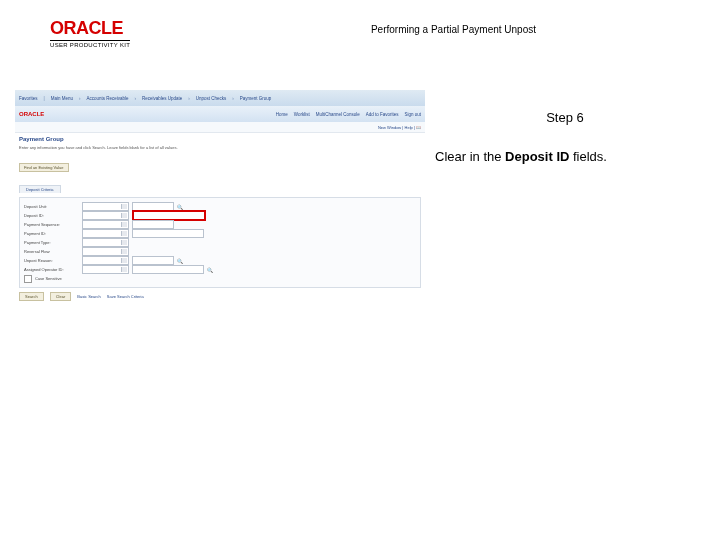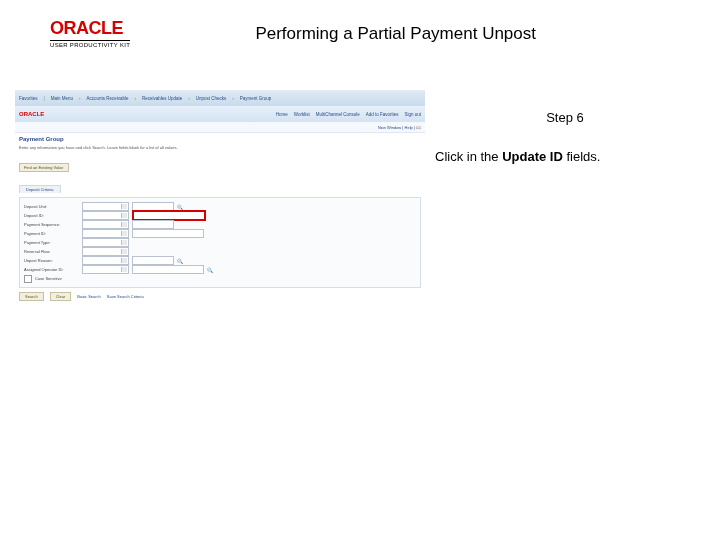--- a/index.html
+++ b/index.html
@@ -2,21 +2,21 @@
 <html><head>
 <meta charset="utf-8">
 <style>
   html,body{margin:0;padding:0;width:720px;height:540px;background:#fff;font-family:Arial,Helvetica,sans-serif;color:#000;}
   .page{position:relative;width:596px;height:540px;}
   
   .brand{position:absolute;left:50px;top:18px;}
   .brand .oracle{color:#d50000;font-weight:bold;font-size:18px;letter-spacing:-0.5px;}
   .brand .kit{font-size:6px;letter-spacing:0.3px;color:#000;margin-top:1px;border-top:1px solid #000;padding-top:1px;}
   
-  .title{position:absolute;right:60px;top:24px;font-size:17px;}
+  .title{position:absolute;right:60px;top:24px;font-size:10px;}
   
   .shot{position:absolute;left:15px;top:90px;width:410px;height:200px;background:#fff;border:0;}
   .instr{position:absolute;left:435px;top:110px;width:260px;font-size:13px;}
   .instr .step{margin-bottom:24px;text-align:center;}
   .instr b{font-weight:bold;}
 
   
   .navbar{height:16px;background:linear-gradient(#dfeaf3,#c9dbed);display:flex;align-items:center;gap:6px;padding:0 4px;font-size:4.5px;color:#2a4a8a;white-space:nowrap;overflow:hidden;}
   .navbar span{cursor:default;}
   .sep{color:#6a85b0;}
@@ -51,21 +51,21 @@
 <div class="page">
   <div class="brand">
     <div class="oracle">ORACLE</div>
     <div class="kit">USER PRODUCTIVITY KIT</div>
   </div>
   <div class="title">Performing a Partial Payment Unpost</div>
 
   <div class="instr">
     <div class="step">Step 6</div>
     <div>
-      <span>Click in the </span><b>Update ID</b><span> fields.</span>
+      <span>Clear in the </span><b>Deposit ID</b><span> fields.</span>
     </div>
   </div>
 
   <div class="shot">
     <div class="navbar">
       <span>Favorites</span>
         <span class="sep">|</span>
       <span>Main Menu</span>
         <span class="sep">›</span>
       <span>Accounts Receivable</span>

